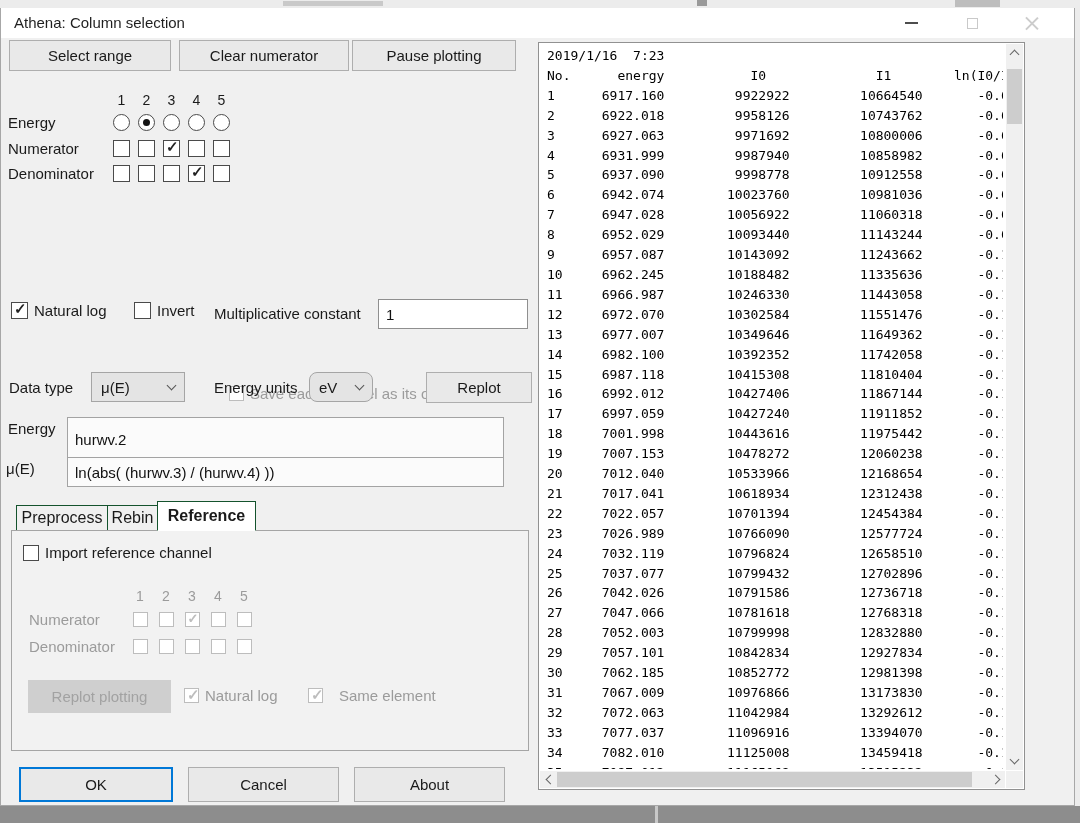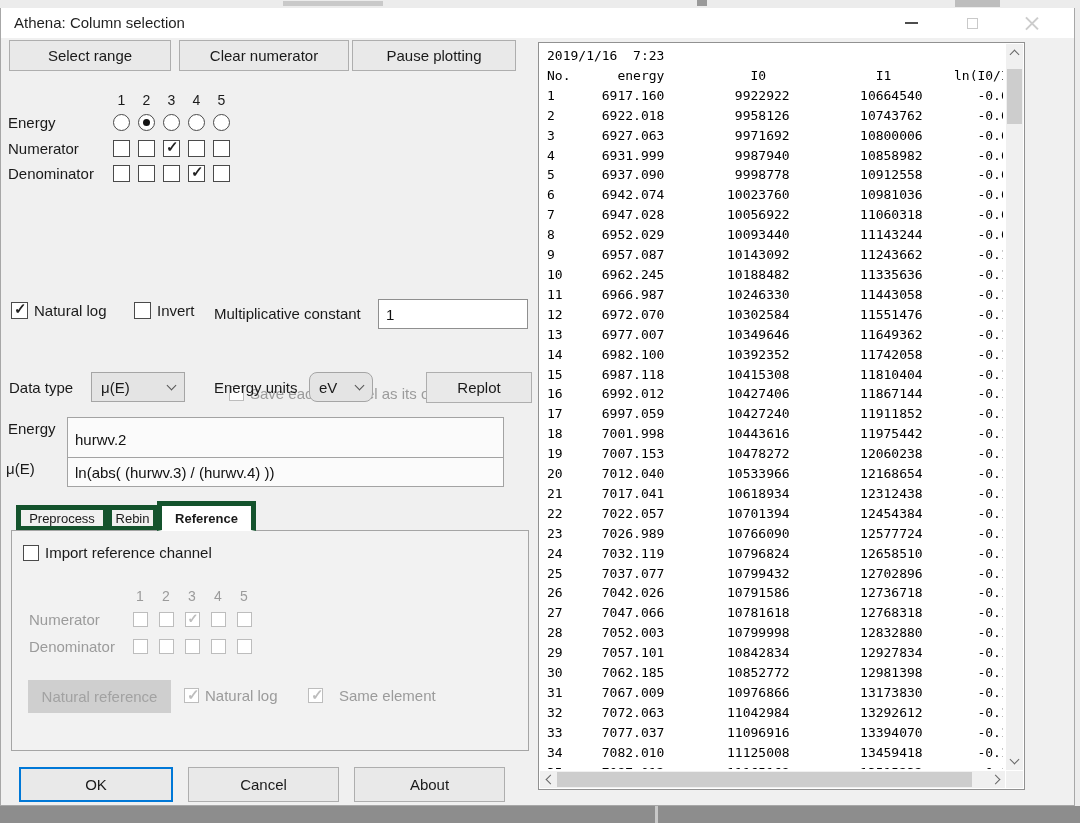--- a/index.html
+++ b/index.html
@@ -80,21 +80,21 @@
     padding:0 9px; font-size:15px;
   }
   .chev { width:7px; height:7px; border-left:1.7px solid #555; border-top:1.7px solid #555; flex:none; }
   .chev.down { transform:rotate(225deg); margin-top:-4px; }
   .chev.up { transform:rotate(45deg); margin-top:4px; }
   .chev.left { transform:rotate(-45deg); margin-left:3px; }
   .chev.right { transform:rotate(135deg); margin-right:3px; }
   .chev.lite { border-color:#666; }
 
   
-  .tab { position:absolute; border:5px solid #14532d; background:#f0f0f0; font-size:13px;
+  .tab { position:absolute; border:1px solid #14532d; background:#f0f0f0; font-size:16px;
          display:flex; align-items:center; justify-content:center; }
   .tab.active { background:#ffffff; border-bottom:1px solid #ffffff; z-index:3; }
   .tabpanel { position:absolute; border:1px solid #a5a5a5; background:#f2f2f2; }
 
   
   .datatable { position:absolute; left:537px; top:34px; width:487px; height:748px;
                background:#ffffff; border:1px solid #919191; }
   .datatable pre { position:absolute; left:8px; top:3px; right:21px; bottom:20px; margin:0;
     font-family:"DejaVu Sans Mono", monospace; font-size:13px; line-height:19.9px;
     white-space:pre; overflow:hidden; color:#000; }
@@ -281,21 +281,21 @@
               <span class="cb disabled"></span>
             </div>
             <div class="g-cell">
               <span class="cb disabled"></span>
             </div>
             <div class="g-cell">
               <span class="cb disabled"></span>
             </div>
           </div>
         </div>
-      <div class="pbtn disabled" style="left:27px; top:672px; width:143px; height:33px;">Natural reference</div>
+      <div class="pbtn disabled" style="left:27px; top:672px; width:143px; height:33px;">Replot plotting</div>
       <div class="cbrow gray" style="left:183px; top:679px;">
         <span class="cb disabled checked" style="width:15px;height:15px;"></span>
         <span class="lbl">Natural log</span>
       </div>
       <div class="cbrow gray" style="left:307px; top:679px;gap:16px;">
         <span class="cb disabled checked" style="width:15px;height:15px;"></span>
         <span class="lbl">Same element</span>
       </div>
     </div>
 

